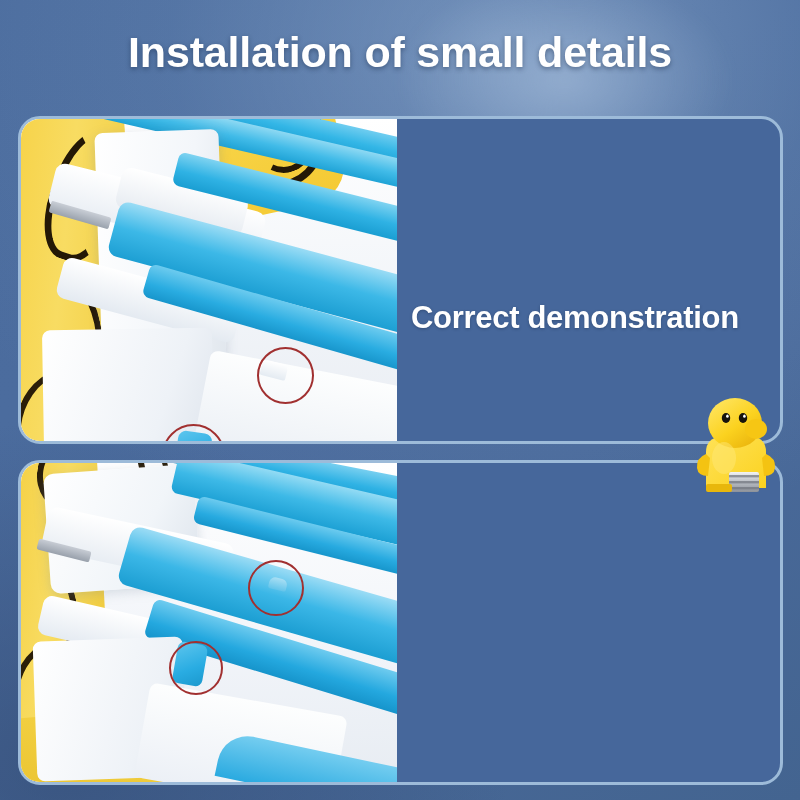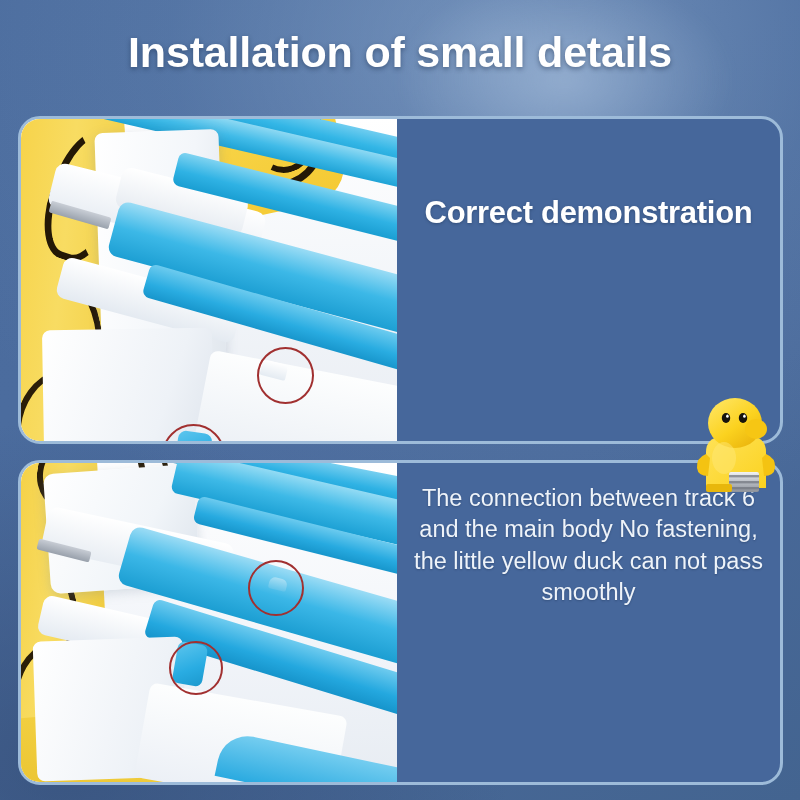--- a/index.html
+++ b/index.html
@@ -72,21 +72,21 @@
     width: 376px;
     flex: none;
     overflow: hidden;
     background: #f3f5f8;
   }
   .textcol {
     position: relative;
     flex: 1;
     padding: 0 14px;
     display: flex;
-    flex-direction: column;
+    flex-direction: row;
     align-items: center;
     justify-content: flex-start;
     box-sizing: border-box;
   }
   .heading {
     color: #ffffff;
     font-size: 31px;
     font-weight: bold;
     letter-spacing: -0.3px;
     white-space: nowrap;
@@ -271,21 +271,20 @@
         <div class="ph-white wh5"></div>
         <div class="ph-rail railF"></div>
         <div class="notch"></div>
         <div class="peg"></div>
 
         <div class="circle-mark cm1"></div>
         <div class="circle-mark cm2"></div>
       </div>
 
       <div class="textcol">
-        <div class="body-text">The connection between track 6 and the main body No fastening, the little yellow duck can not pass smoothly</div>
       </div>
 
     </div>
   </div>
 
   <svg class="duck" viewBox="0 0 86 98">
     <defs>
       <linearGradient id="dbody" x1="0" y1="0" x2="1" y2="1">
         <stop offset="0" stop-color="#ffe257"></stop>
         <stop offset="45" stop-color="#fbd21f"></stop>

